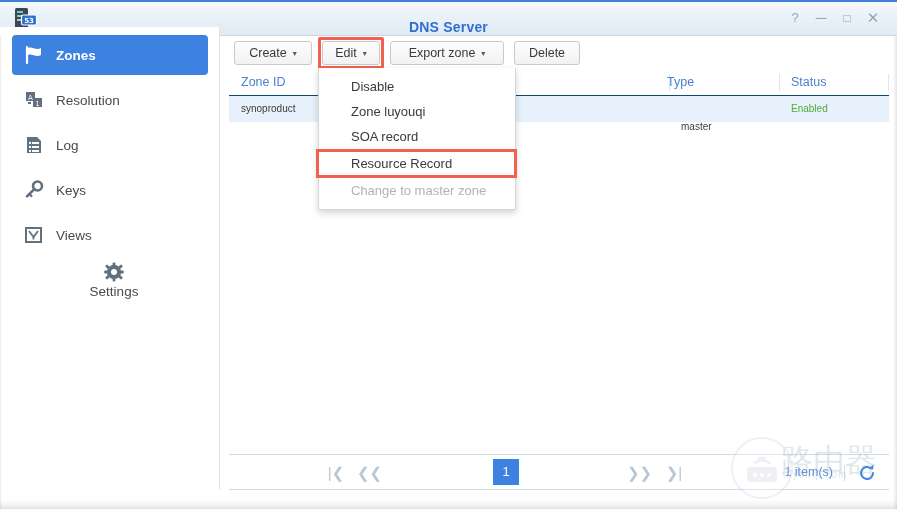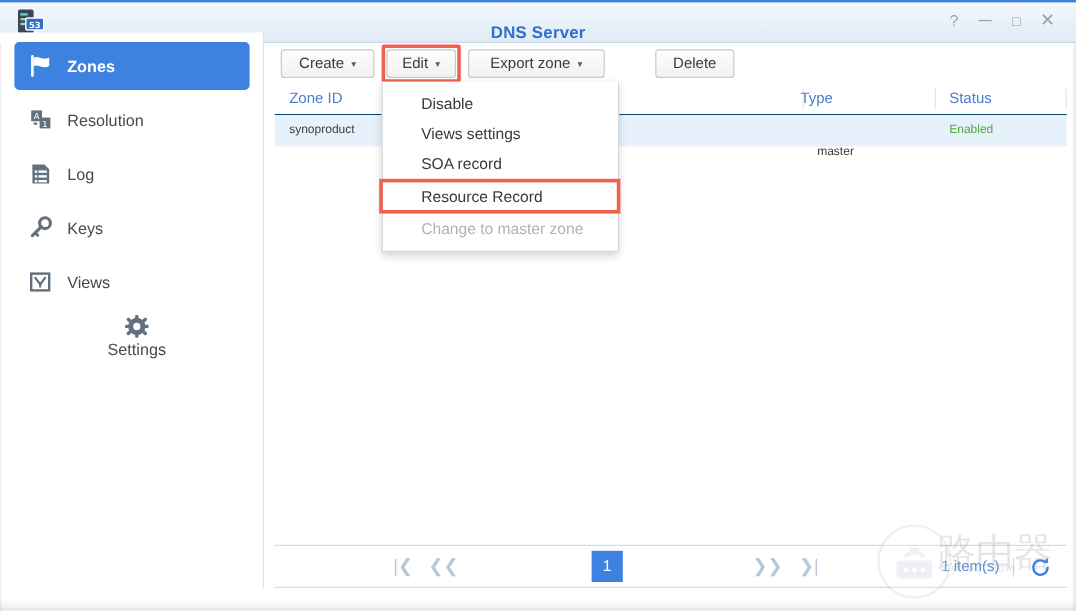--- a/index.html
+++ b/index.html
@@ -151,21 +151,21 @@
     margin-left: 6px;
     font-size: 8px;
     color: #5a5a5a;
     line-height: 1;
     position: relative;
     top: 1px;
   }
   #btn-create     { left: 13px;  width: 78px; }
   #btn-edit       { left: 101px; width: 58px; }
   #btn-export     { left: 169px; width: 114px; }
-  #btn-delete     { left: 293px; width: 66px; margin-left: 32px; }
+  #btn-delete     { left: 293px; width: 66px; }
 
   #edit-highlight {
     position: absolute;
     left: 97px;
     top: 1px;
     width: 66px;
     height: 32px;
     border: 3px solid #f2604f;
     border-radius: 2px;
     box-sizing: border-box;
@@ -552,21 +552,21 @@
       <div class="td" id="td-type">
         <div class="td-inner">master</div>
       </div>
       <div class="td" id="td-status">
         <div class="td-inner">Enabled</div>
       </div>
     </div>
 
     <div id="edit-menu">
       <div class="menu-item">Disable</div>
-      <div class="menu-item">Views settings</div>
+      <div class="menu-item">Zone luyouqi</div>
       <div class="menu-item">SOA record</div>
       <div id="mi-resource-wrap">
         <div class="menu-item">Resource Record</div>
         <div id="menu-highlight"></div>
       </div>
       <div class="menu-item disabled">Change to master zone</div>
     </div>
 
     <div id="footer">
       <div class="pg" id="pg-first">|❮</div>

